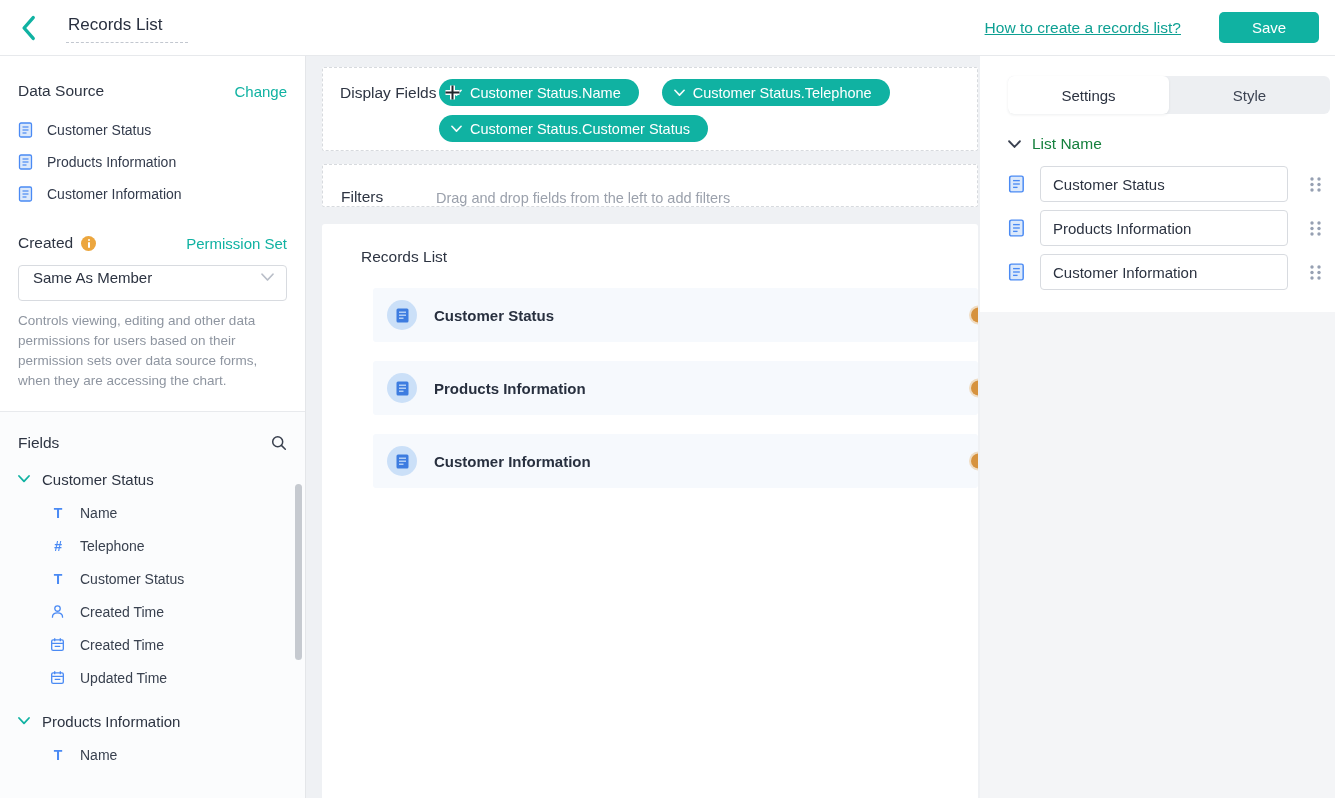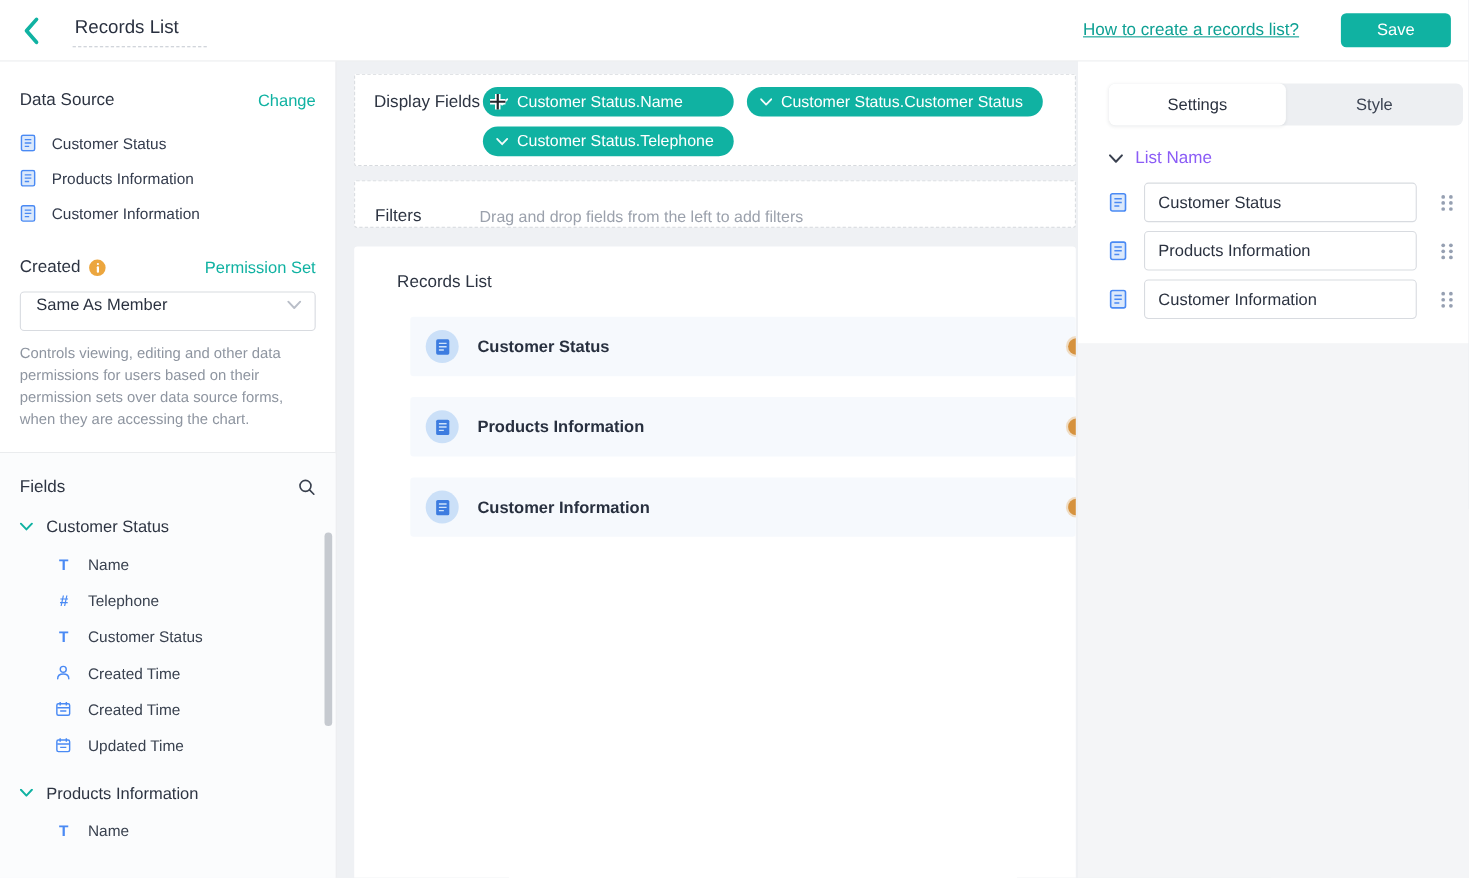--- a/index.html
+++ b/index.html
@@ -41,42 +41,42 @@
   .field-item { height:33px; display:flex; align-items:center; gap:14px; padding-left:32px; font-size:14px; color:#39414f; cursor:grab; }
   .ficon { width:16px; text-align:center; color:#4a8af4; font-size:14px; font-weight:600; flex:none; }
   .ficon.num { font-style:italic; }
   .scroll-thumb { position:absolute; right:3px; top:428px; width:7px; height:176px; background:#c6cad0; border-radius:4px; cursor:pointer; }
 
   
   .center { flex:1; min-width:0; display:flex; flex-direction:column; padding:11px 2px 0 16px; }
   .dash-box { background:#fff; border:1px dashed #d7dade; border-radius:2px; }
   .display-box { height:84px; display:flex; padding:11px 10px 0 17px; }
   .df-label { font-size:15.5px; color:#2d3442; line-height:27px; width:99px; flex:none; }
-  .pills { display:flex; flex-wrap:wrap; gap:9px 12px; align-content:flex-start;flex-direction:column; }
+  .pills { display:flex; flex-wrap:wrap; gap:9px 23px; align-content:flex-start; }
   .pill { height:27px; background:#10b2a2; border-radius:15px; color:#fff; display:flex; align-items:center; gap:8px; padding:0 18px 0 12px; font-size:14.5px; position:relative; cursor:grab; }
   .pill .chev { opacity:.95; }
   .cursor-plus { position:absolute; left:5px; top:5px; }
   .filters-box { margin-top:13px; height:43px; display:flex; align-items:flex-end; padding:0 10px 0 18px; }
   .filters-label { width:95px; font-size:15.5px; color:#2d3442; flex:none; }
   .filters-hint { font-size:14.5px; color:#9ba1ac; }
   .preview-card { margin-top:17px; flex:1; background:#fff; border-radius:3px 3px 0 0; padding:24px 0 0 39px; overflow:hidden; }
   .preview-title { font-size:15.5px; color:#2d3442; }
   .prow-list { margin:22px 0 0 12px; }
   .prow { height:54px; background:#f6f9fd; border-radius:3px; display:flex; align-items:center; padding-left:14px; margin-bottom:19px; position:relative; cursor:pointer; }
   .avatar { width:30px; height:30px; border-radius:50%; background:#cbe0f8; display:flex; align-items:center; justify-content:center; flex:none; }
   .prow-label { margin-left:17px; font-size:15px; font-weight:700; color:#28303f; }
   .orange-clip { position:absolute; right:-8px; top:50%; transform:translateY(-50%); width:15px; height:15px; border-radius:50%; background:#d6923e; box-shadow:0 0 0 2px #efdcc3; }
 
   
   .rpanel { width:355px; flex:none; display:flex; flex-direction:column; background:#f4f5f7; }
   .panel-white { background:#fff; padding:20px 5px 14px 28px; }
   .tabs { width:322px; height:38px; background:#edeff2; border-radius:6px; display:flex; }
   .tab { flex:1; display:flex; align-items:center; justify-content:center; font-size:15px; color:#3c4352; border-radius:6px; cursor:pointer; }
   .tab.active { background:#fff; color:#2b3240; box-shadow:0 1px 3px rgba(40,48,63,.08); }
-  .ln-head { margin-top:21px; display:flex; align-items:center; gap:11px; font-size:15.5px; color:#8b5cf6; cursor:pointer; }
+  .ln-head { margin-top:21px; display:flex; align-items:center; gap:11px; font-size:15.5px; color:#15803d; cursor:pointer; }
   .ln-head .chev { color:#3a4150; }
   .ln-rows { margin-top:13px; }
   .ln-row { display:flex; align-items:center; margin-bottom:8px; }
   .ln-input { flex:1; height:36px; margin-left:14px; border:1px solid #d8dbe0; border-radius:4px; padding:0 12px; font-size:15px; color:#2b3240; font-family:inherit; background:#fff; outline:none; }
   .drag-handle { margin:0 7px 0 20px; cursor:grab; }
 </style>
 </head>
 <body>
 
 <div class="header">

